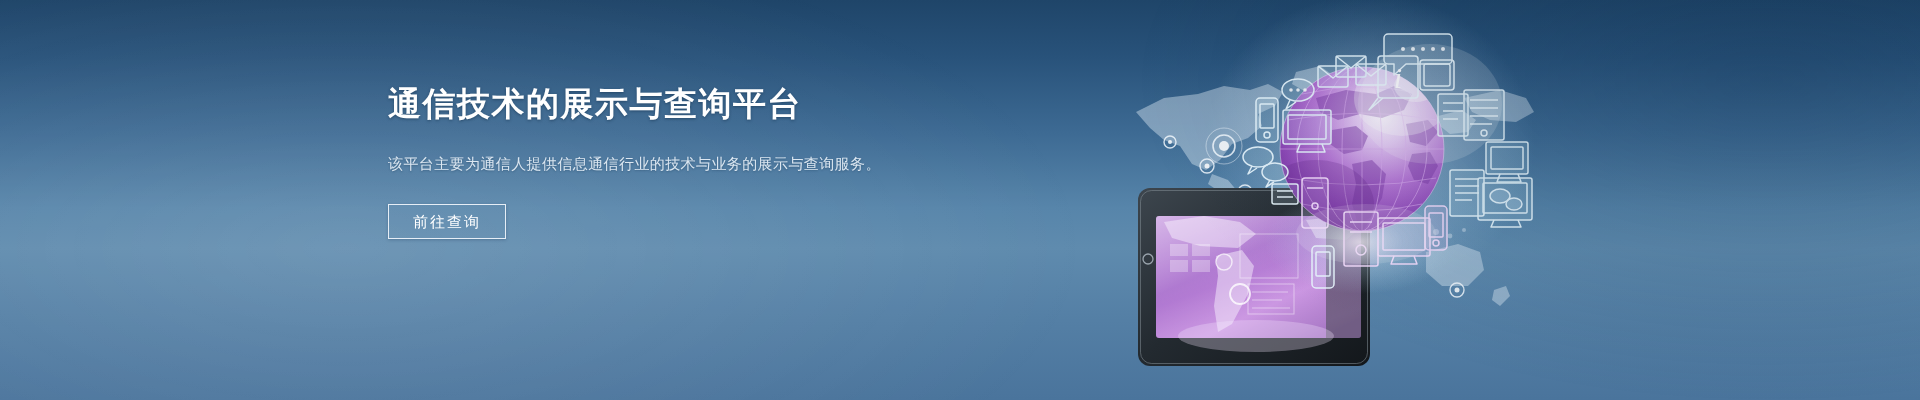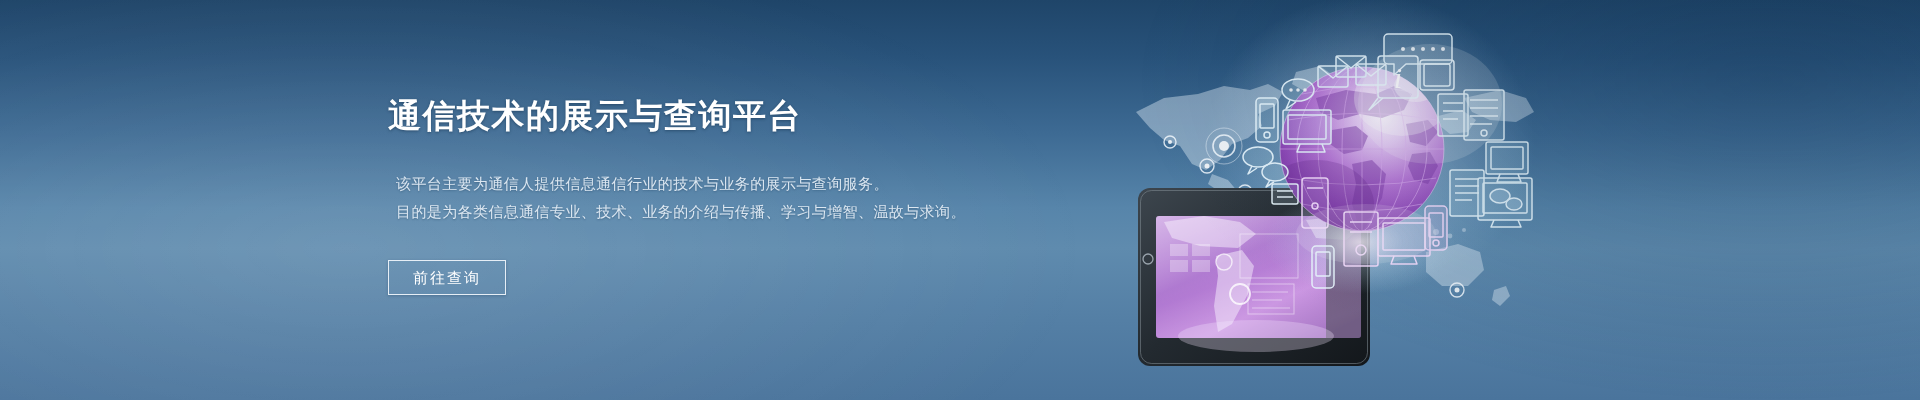--- a/index.html
+++ b/index.html
@@ -26,27 +26,27 @@
     background:
       radial-gradient(1200px 520px at 18% 62%, rgba(255,255,255,.10), rgba(255,255,255,0) 62%),
       radial-gradient(900px 460px at 92% 20%, rgba(10,40,70,.22), rgba(0,0,0,0) 70%);
   }
 
   
   .art{position:absolute;left:1120px;top:-6px;width:420px;height:372px;}
   .art svg{display:block;width:420px;height:372px;}
 
   
-  .copy{position:absolute;left:388px;top:96px;width:620px;z-index:6;}
+  .copy{position:absolute;left:388px;top:84px;width:620px;z-index:6;}
   .headline{
     margin:0;color:#ffffff;font-size:33px;font-weight:bold;
     letter-spacing:1.5px;line-height:1.2;
     text-shadow:0 1px 3px rgba(10,35,60,.45);
   }
-  .desc{margin:8px;padding-top:26px;}
+  .desc{margin:0;padding-top:26px;}
   .desc p{
     margin:0;color:#dce7f1;font-size:15px;line-height:28px;
     letter-spacing:.4px;text-shadow:0 1px 2px rgba(15,45,75,.35);
   }
   .cta{
     display:inline-block;margin-top:26px;
     padding:9px 24px;border:1px solid #e6eef6;
     color:#ffffff;font-size:15px;letter-spacing:2px;line-height:1;
     background:transparent;text-decoration:none;cursor:pointer;
     box-shadow:0 1px 3px rgba(12,40,70,.25);
@@ -356,19 +356,18 @@
       <ellipse cx="310" cy="110" rx="72" ry="60" fill="#ffffff" opacity=".16"></ellipse>
       <ellipse cx="246" cy="240" rx="70" ry="30" fill="#ffffff" opacity=".14"></ellipse>
     </svg>
   </div>
 
   <div class="copy">
     <h1 class="headline">通信技术的展示与查询平台</h1>
 
     <div class="desc">
       <p>该平台主要为通信人提供信息通信行业的技术与业务的展示与查询服务。</p>
-      <p>目的是为各类信息通信专业、技术、业务的介绍与传播、学习与增智、温故与求询。</p>
     </div>
 
     <a class="cta" href="#">前往查询</a>
   </div>
 
 </div>
 
 </body></html>

